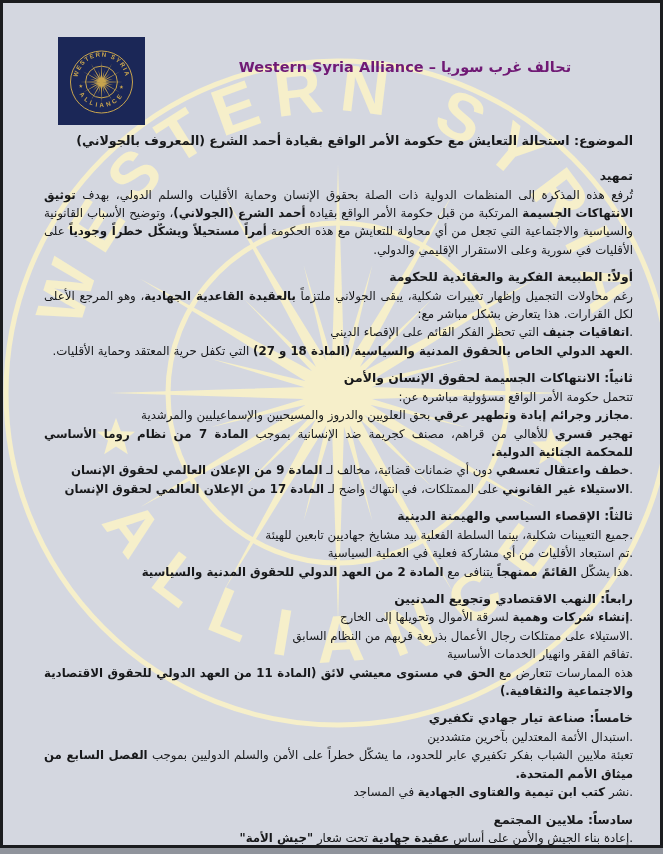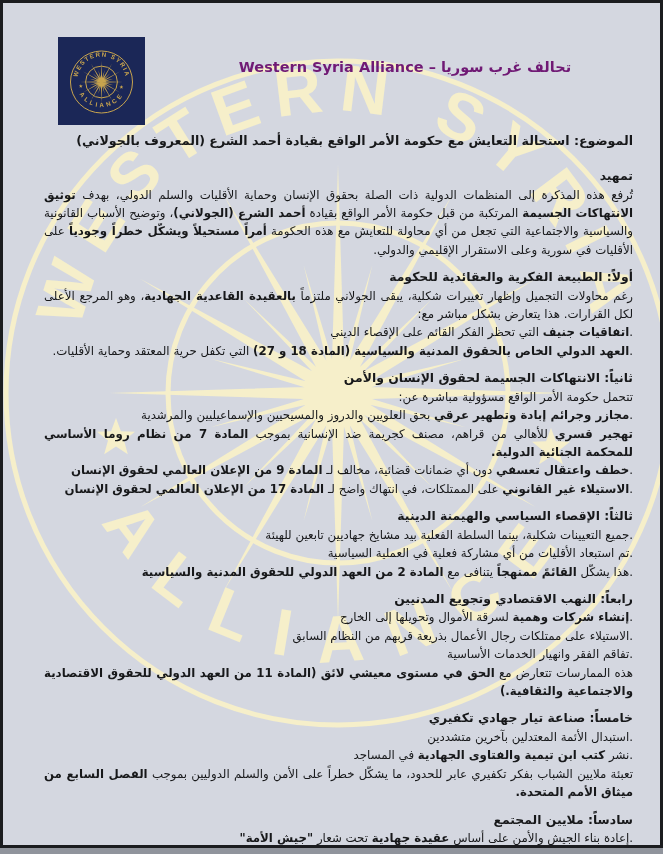--- a/index.html
+++ b/index.html
@@ -101,22 +101,22 @@
             <div class="section">
               <div class="sec-title">رابعاً: النهب الاقتصادي وتجويع المدنيين</div>
               <div class="sec-line"><span>.</span><span class="b">إنشاء شركات وهمية</span><span> لسرقة الأموال وتحويلها إلى الخارج</span></div>
               <div class="sec-line"><span>.الاستيلاء على ممتلكات رجال الأعمال بذريعة قربهم من النظام السابق</span></div>
               <div class="sec-line"><span>.تفاقم الفقر وانهيار الخدمات الأساسية</span></div>
               <div class="sec-line"><span>هذه الممارسات تتعارض مع </span><span class="b">الحق في مستوى معيشي لائق</span><span> </span><span class="b">(المادة 11 من العهد الدولي للحقوق الاقتصادية والاجتماعية والثقافية.)</span></div>
             </div>
             <div class="section">
               <div class="sec-title">خامساً: صناعة تيار جهادي تكفيري</div>
               <div class="sec-line"><span>.استبدال الأئمة المعتدلين بآخرين متشددين</span></div>
+              <div class="sec-line"><span>تعبئة ملايين الشباب بفكر تكفيري عابر للحدود، ما يشكّل خطراً على الأمن والسلم الدوليين بموجب </span><span class="b">الفصل السابع من ميثاق الأمم المتحدة.</span></div>
               <div class="sec-line"><span>.نشر </span><span class="b">كتب ابن تيمية والفتاوى الجهادية</span><span> في المساجد</span></div>
-              <div class="sec-line"><span>تعبئة ملايين الشباب بفكر تكفيري عابر للحدود، ما يشكّل خطراً على الأمن والسلم الدوليين بموجب </span><span class="b">الفصل السابع من ميثاق الأمم المتحدة.</span></div>
             </div>
             <div class="section">
               <div class="sec-title">سادساً: ملايين المجتمع</div>
               <div class="sec-line"><span>.إعادة بناء الجيش والأمن على أساس </span><span class="b">عقيدة جهادية</span><span> تحت شعار </span><span class="b">"جيش الأمة"</span></div>
               <div class="sec-line"></div>
             </div>
           </div>
 
       </div>
     </div>

